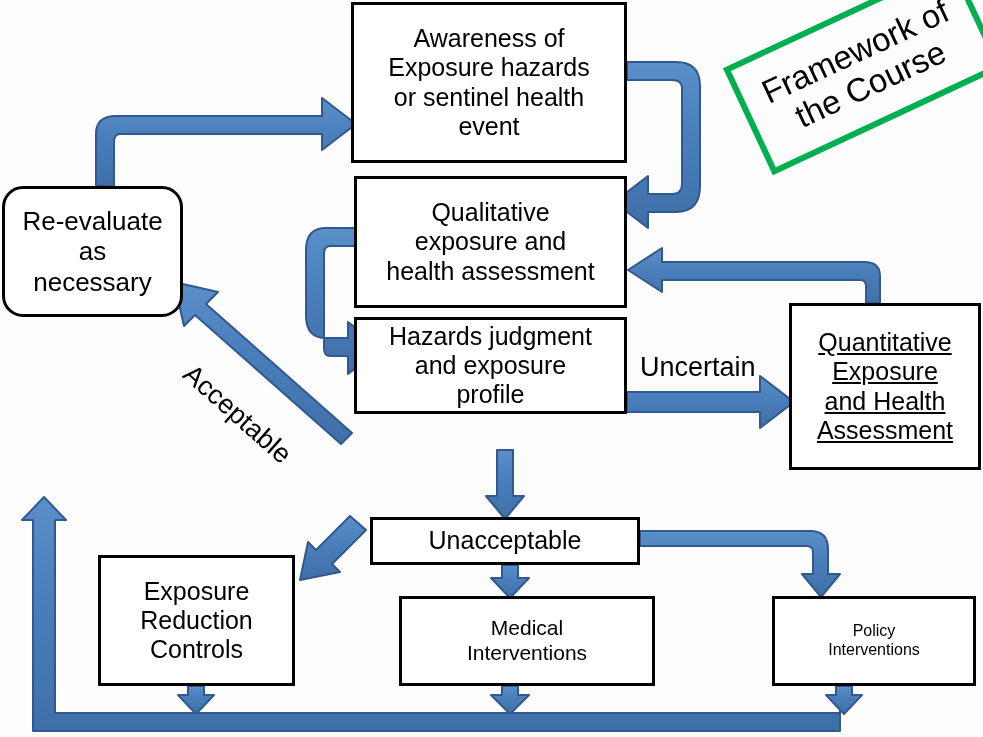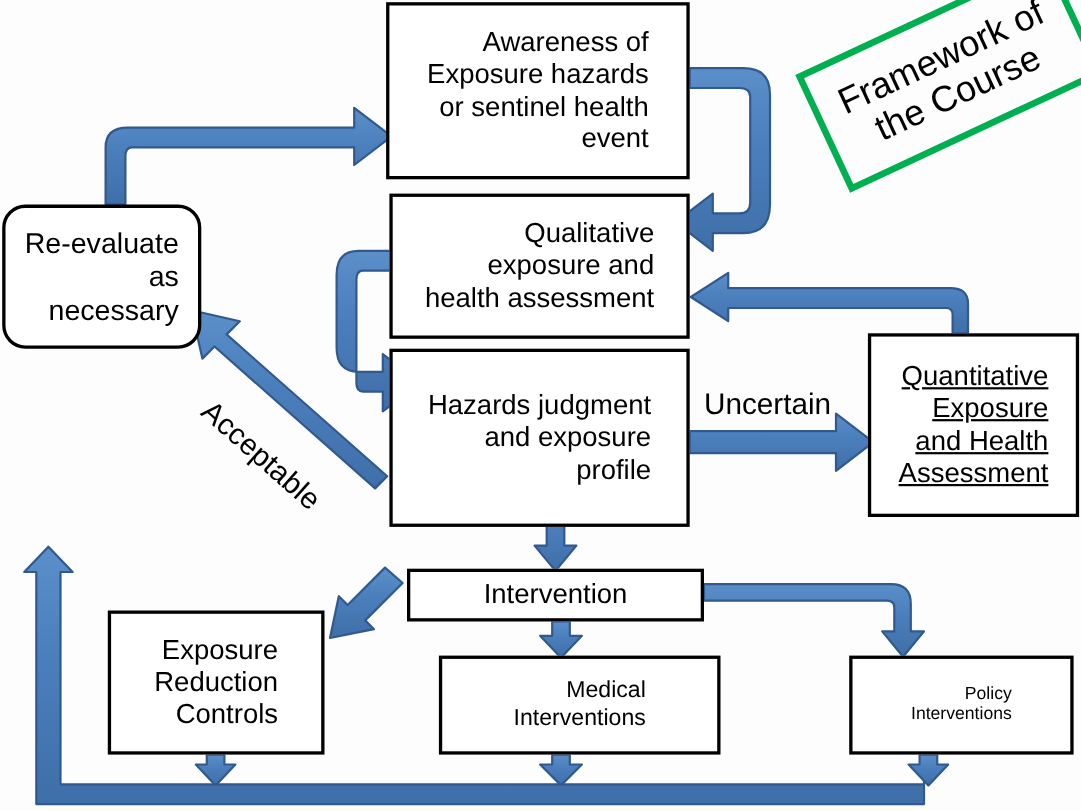--- a/index.html
+++ b/index.html
@@ -7,21 +7,21 @@
     width:983px;height:737px;position:relative;overflow:hidden;
     font-family:"Liberation Sans","DejaVu Sans",sans-serif;
     background:#fdfdfd;
   }
   #stage{position:absolute;left:0;top:0;width:983px;height:737px;}
   svg.layer{position:absolute;left:0;top:0;width:983px;height:737px;}
 
   .node{
     position:absolute;box-sizing:border-box;
     border:3px solid #000000;background:#ffffff;
-    display:flex;align-items:center;justify-content:center;text-align:right;
+    display:flex;align-items:center;justify-content:center;text-align:center;
     color:#000000;line-height:1.17;z-index:5;
   }
   .node span{display:block;padding:0 4px;}
 
   .edge-label{
     position:absolute;z-index:7;color:#000;background:transparent;
     white-space:nowrap;line-height:1;
   }
 
   .banner{
@@ -78,35 +78,35 @@
   </svg>
 
   <div class="node" style="left:351px;top:2px;width:276px;height:161px;font-size:25px;">
     <span>Awareness of<br>Exposure hazards<br>or sentinel health<br>event</span>
   </div>
 
   <div class="node" style="left:354px;top:176px;width:273px;height:132px;font-size:25px;">
     <span>Qualitative<br>exposure and<br>health assessment</span>
   </div>
 
-  <div class="node" style="left:354px;top:317px;width:273px;height:162px;font-size:25px;">
+  <div class="node" style="left:354px;top:317px;width:273px;height:97px;font-size:25px;">
     <span>Hazards judgment<br>and exposure<br>profile</span>
   </div>
 
   <div class="node" style="left:789px;top:303px;width:192px;height:167px;font-size:25px;text-decoration:underline;">
     <span>Quantitative<br>Exposure<br>and Health<br>Assessment</span>
   </div>
 
   <div class="node" style="left:2px;top:186px;width:181px;height:131px;font-size:26px;border-radius:21px;">
     <span>Re-evaluate<br>as<br>necessary</span>
   </div>
 
 
   <div class="node" style="left:370px;top:517px;width:270px;height:48px;font-size:25px;">
-    <span>Intervention</span>
+    <span>Unacceptable</span>
   </div>
 
   <div class="node" style="left:98px;top:555px;width:197px;height:131px;font-size:25px;">
     <span>Exposure<br>Reduction<br>Controls</span>
   </div>
 
   <div class="node" style="left:399px;top:596px;width:256px;height:90px;font-size:21px;">
     <span>Medical<br>Interventions</span>
   </div>
 

